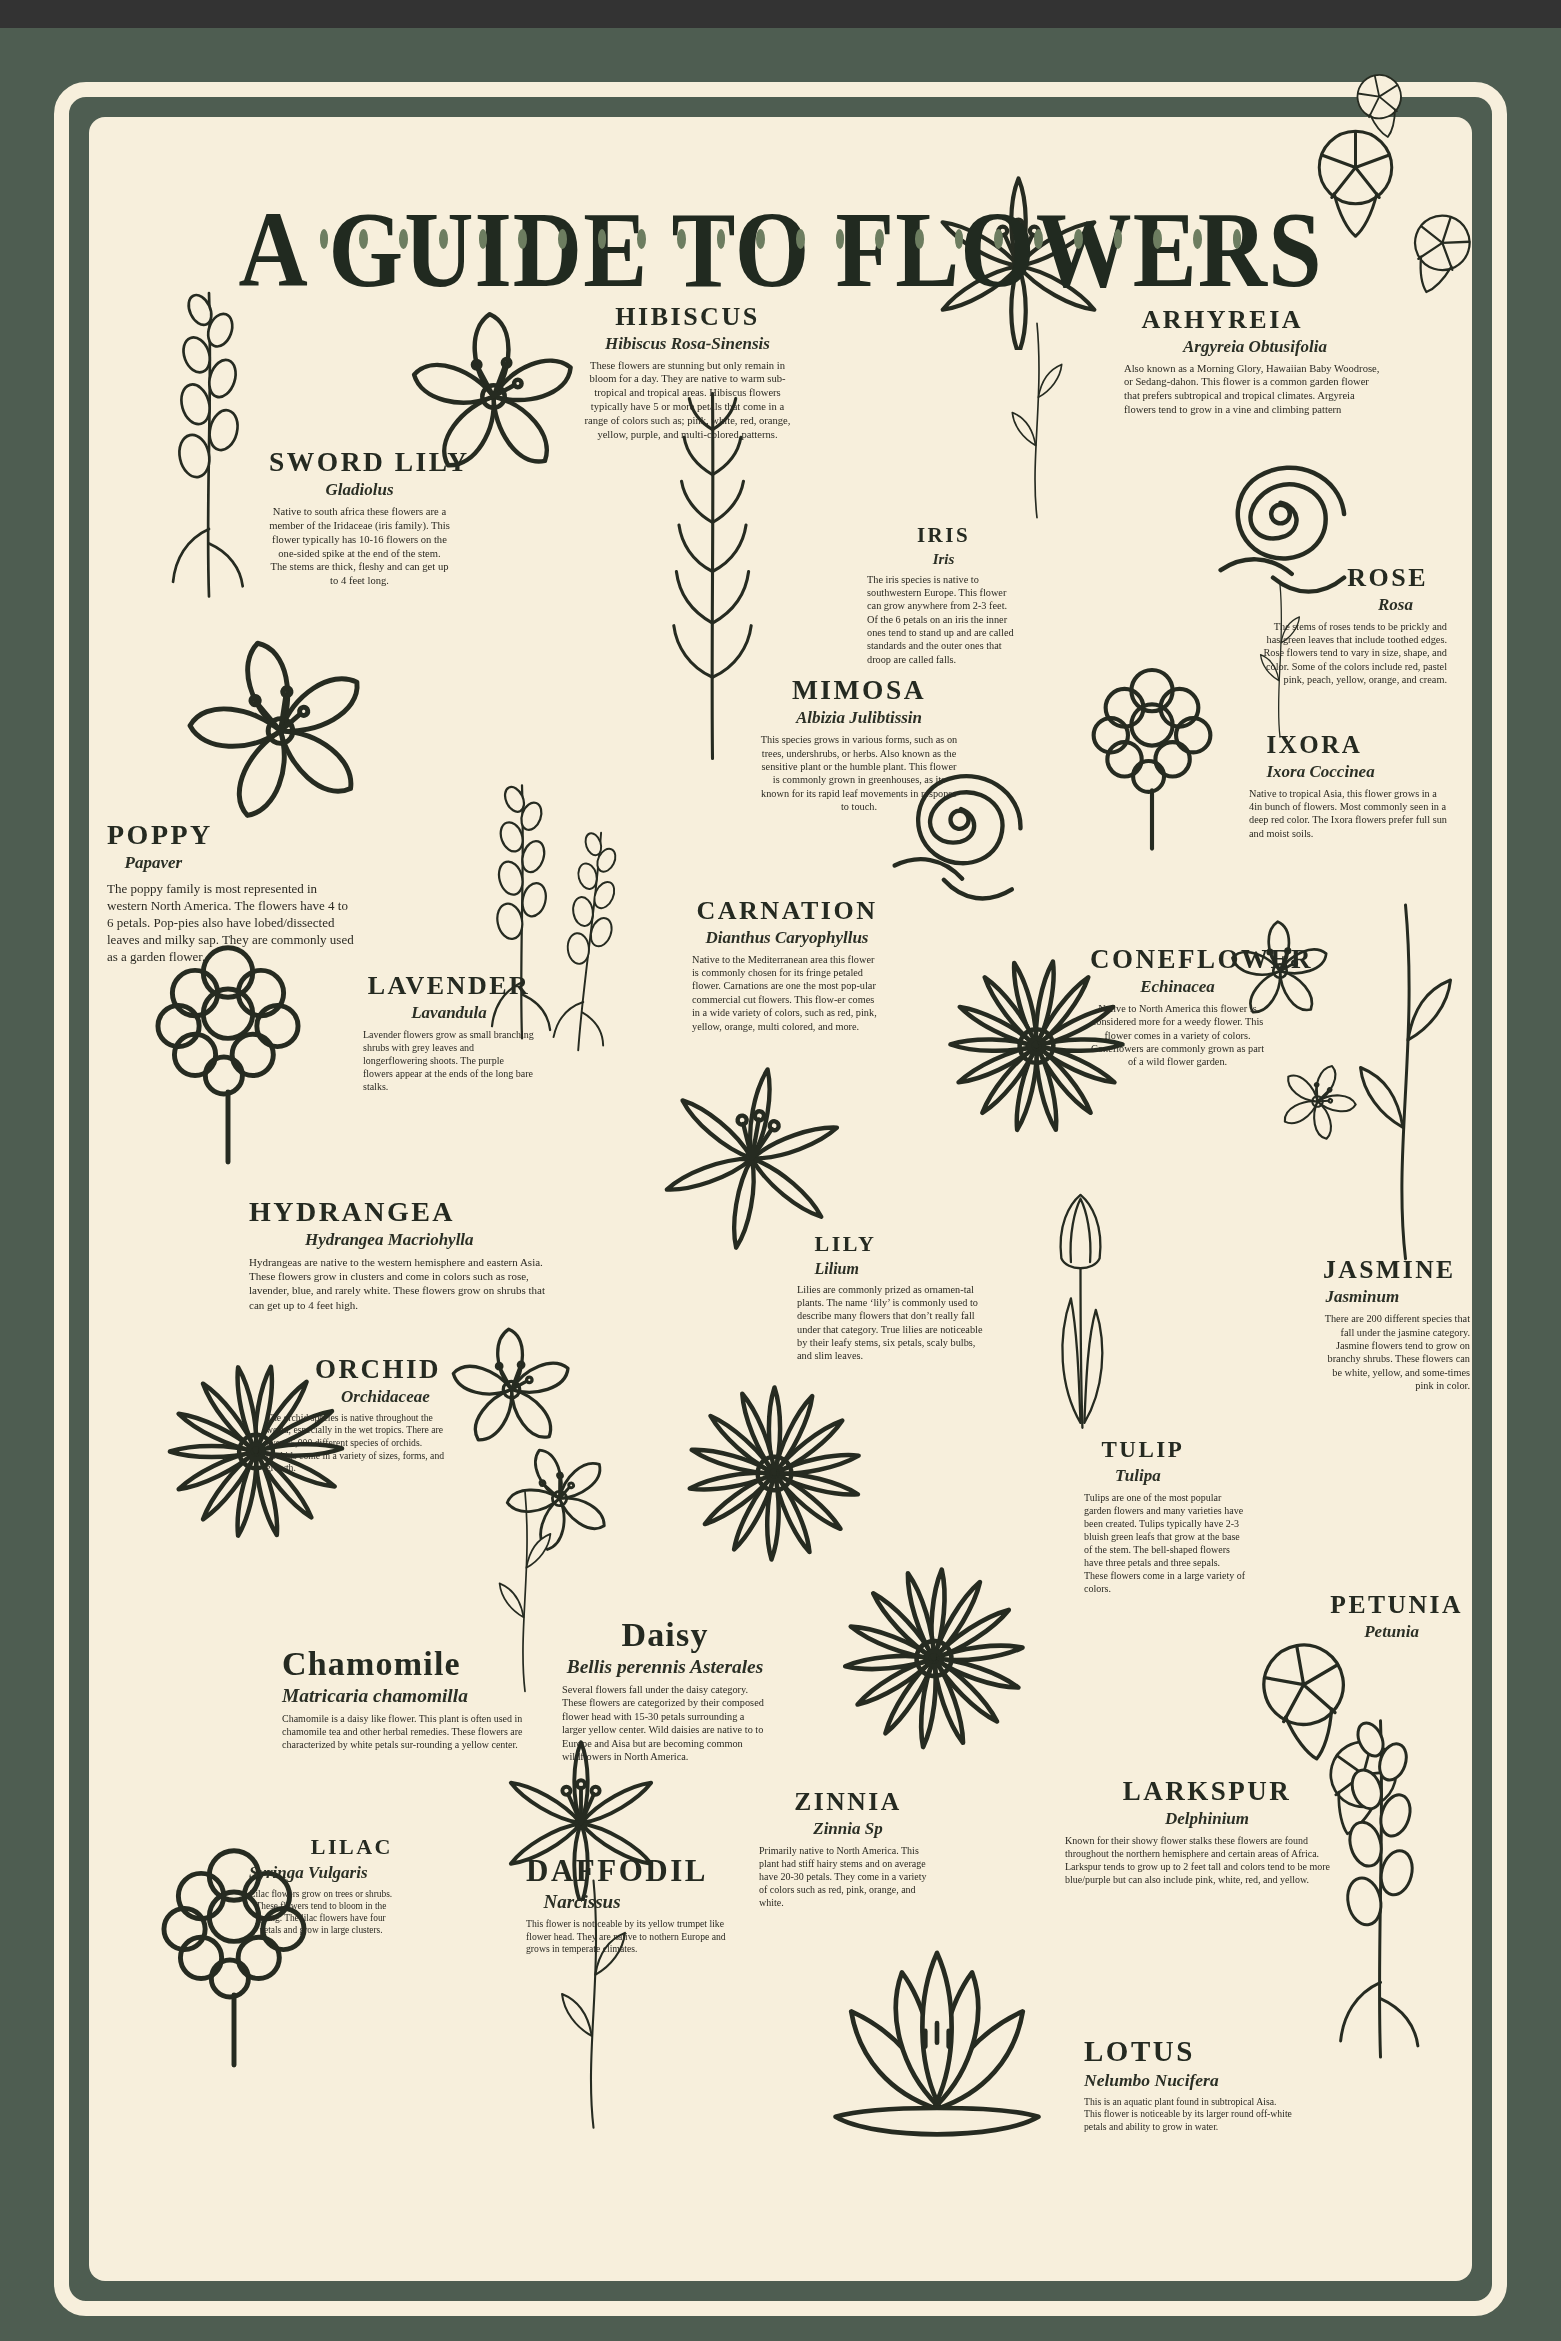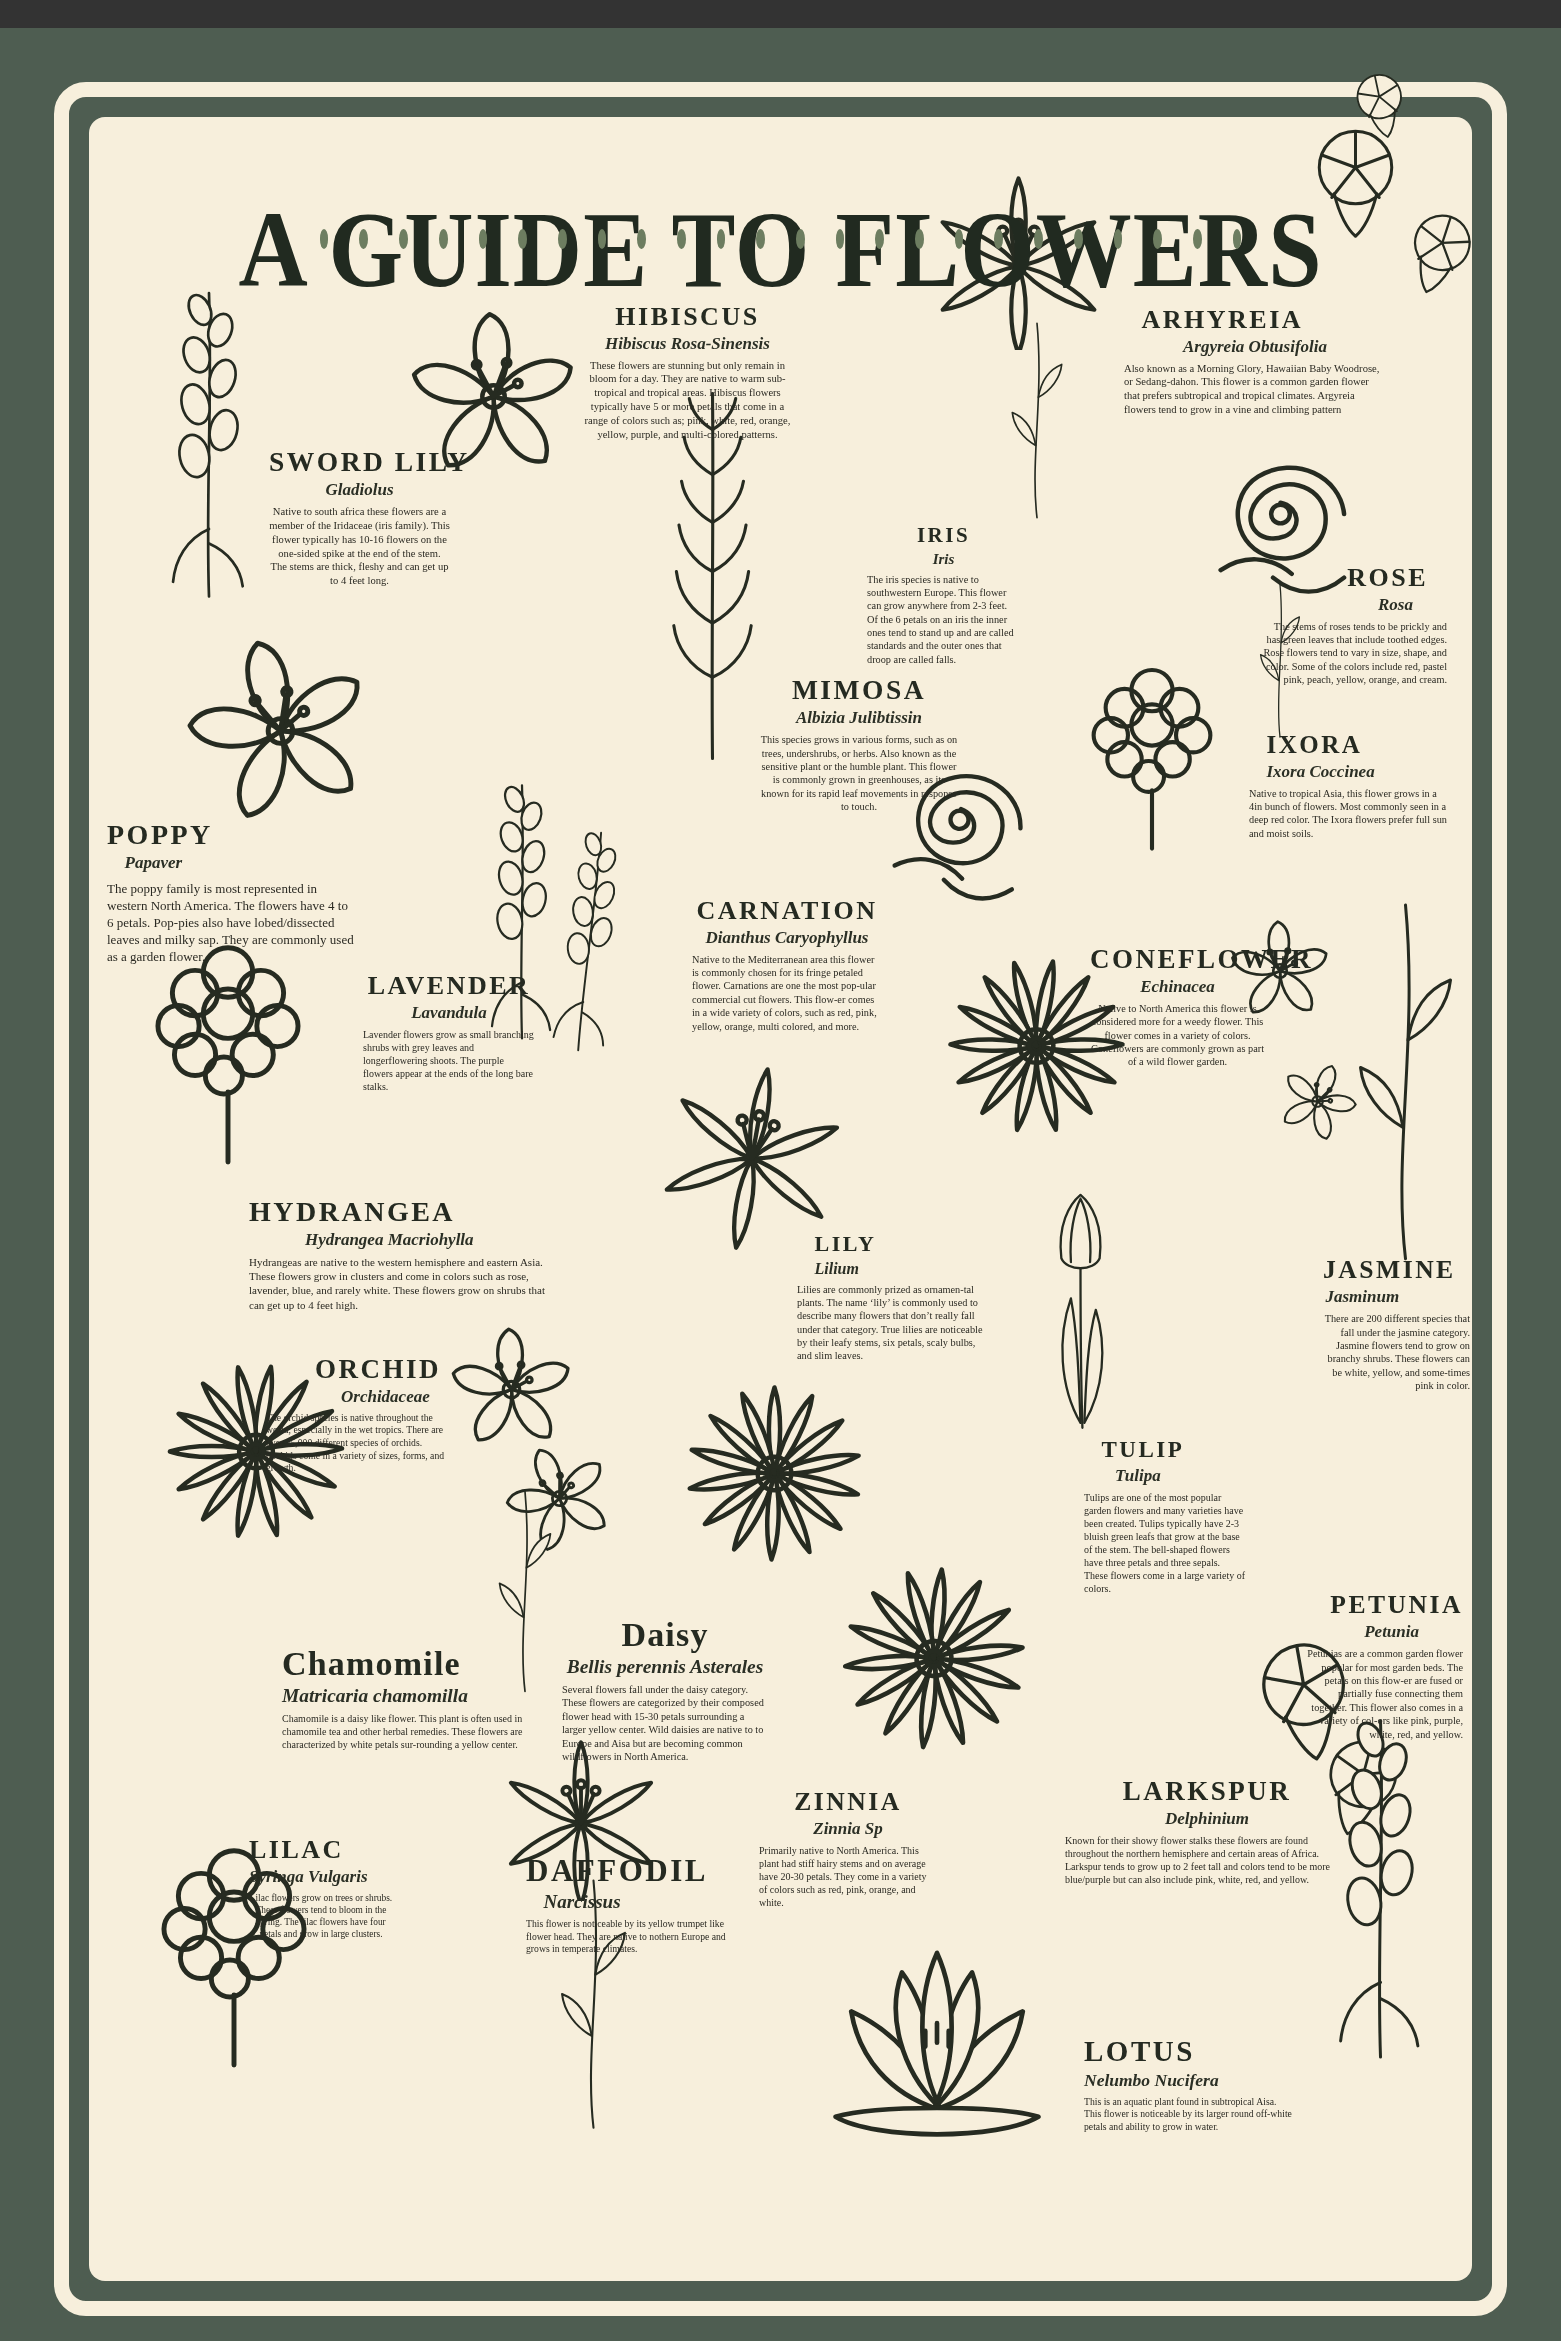--- a/index.html
+++ b/index.html
@@ -423,37 +423,36 @@
 
     <section class="fb ta-l mixed" style="left:282px;top:1618px;width:247px">
       <h2 class="fname">Chamomile</h2>
       <div class="flatin">Matricaria chamomilla</div>
       <p class="fdesc" style="font-size:10px">Chamomile is a daisy like flower. This plant is often used in chamomile tea and other herbal remedies. These flowers are characterized by white petals sur-rounding a yellow center.</p>
     </section>
 
     <section class="fb ta-r" style="left:1301px;top:1564px;width:162px">
       <h2 class="fname" style="font-size:25.6px">PETUNIA</h2>
       <div class="flatin" style="padding-right:44px">Petunia</div>
-      <p class="fdesc" style="font-size:10.3px">Petunias are a common garden flower popular for most garden beds. The petals on this flow-er are fused or partially fuse connecting them together. This flower also comes in a variety of col-ors like pink, purple, white, red, and yellow.</p>
     </section>
 
     <section class="fb ta-l" style="left:759px;top:1761px;width:178px">
       <h2 class="fname ta-c" style="font-size:25.6px">ZINNIA</h2>
       <div class="flatin ta-c">Zinnia Sp</div>
       <p class="fdesc" style="font-size:10px">Primarily native to North America. This plant had stiff hairy stems and on average have 20-30 petals. They come in a variety of colors such as red, pink, orange, and white.</p>
     </section>
 
     <section class="fb ta-l" style="left:1065px;top:1749px;width:284px">
       <h2 class="fname ta-c" style="font-size:27px">LARKSPUR</h2>
       <div class="flatin ta-c">Delphinium</div>
       <p class="fdesc" style="font-size:10px">Known for their showy flower stalks these flowers are found throughout the northern hemisphere and certain areas of Africa. Larkspur tends to grow up to 2 feet tall and colors tend to be more blue/purple but can also include pink, white, red, and yellow.</p>
     </section>
 
     <section class="fb ta-c" style="left:249px;top:1808px;width:144px">
-      <h2 class="fname" style="font-size:26px;text-align:left">LILAC</h2>
+      <h2 class="fname" style="font-size:22px;text-align:right">LILAC</h2>
       <div class="flatin" style="text-align:left">Syringa Vulgaris</div>
       <p class="fdesc" style="font-size:9.4px">Lilac flowers grow on trees or shrubs. These flowers tend to bloom in the spring. The lilac flowers have four petals and grow in large clusters.</p>
     </section>
 
     <section class="fb ta-l" style="left:526px;top:1827px;width:212px">
       <h2 class="fname" style="font-size:31px">DAFFODIL</h2>
       <div class="flatin li" style="font-size:19px">Narcissus</div>
       <p class="fdesc" style="font-size:9.7px">This flower is noticeable by its yellow trumpet like flower head. They are native to nothern Europe and grows in temperate climates.</p>
     </section>
 

